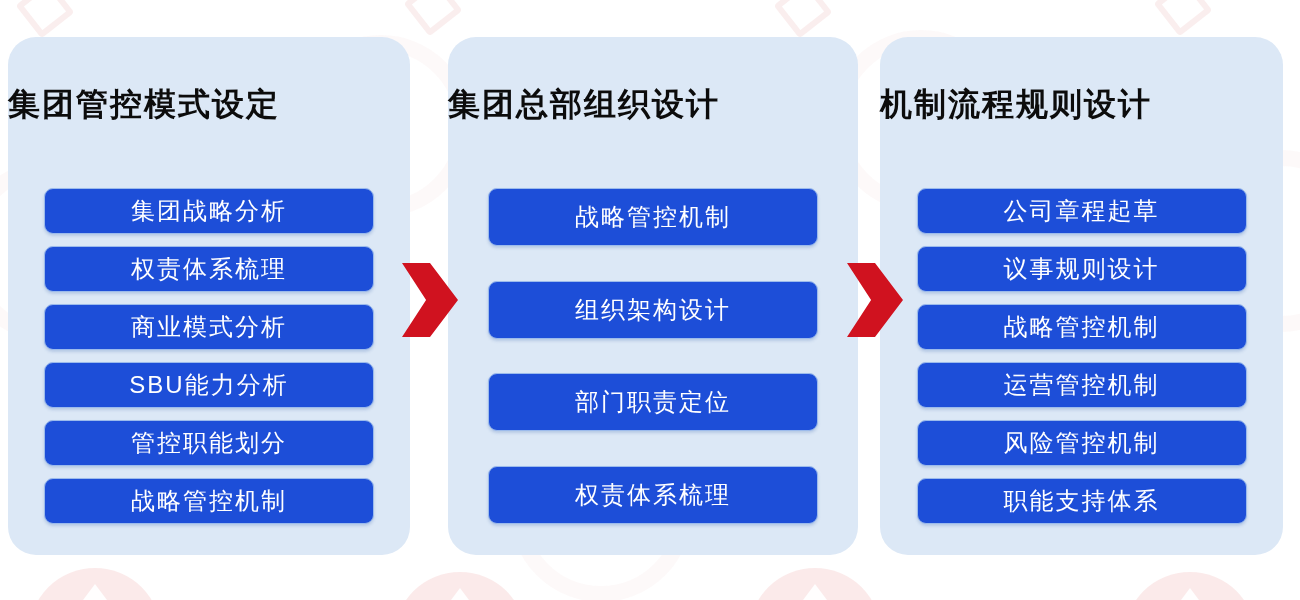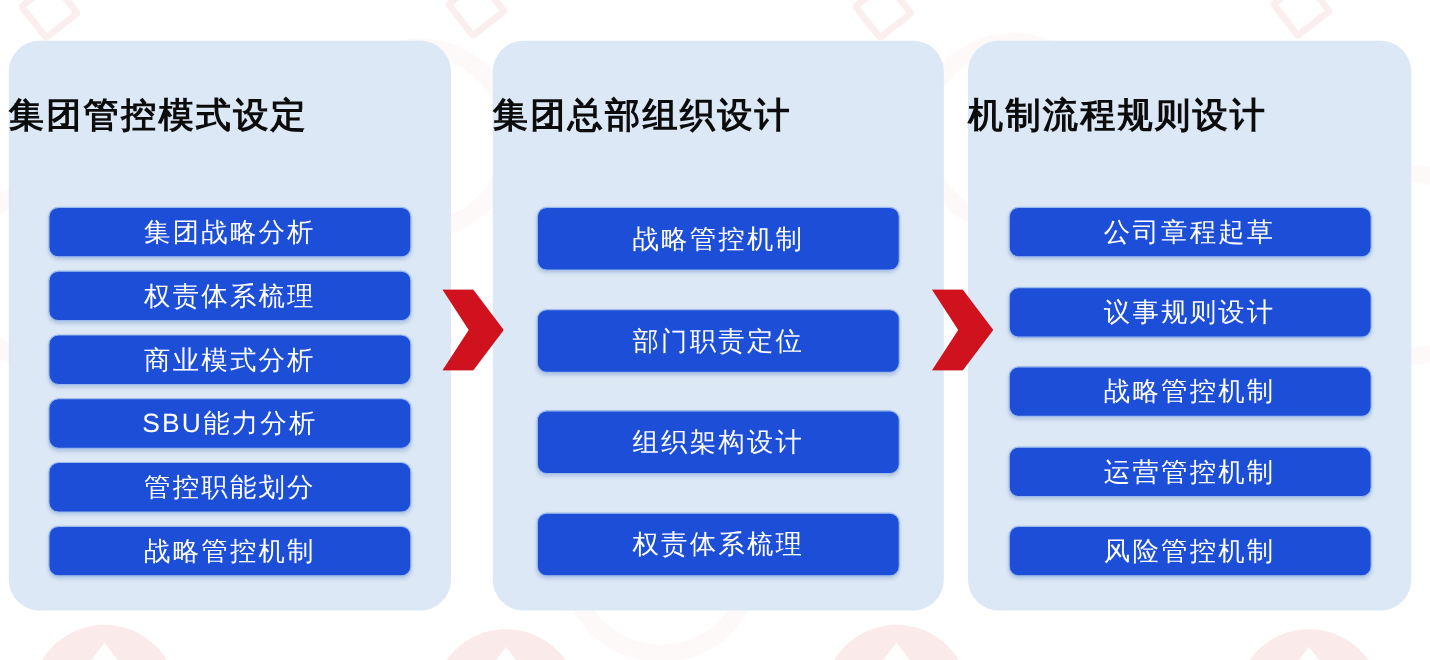--- a/index.html
+++ b/index.html
@@ -119,32 +119,33 @@
         <div class="item">战略管控机制</div>
       </div>
   </div>
 
   <div class="arrow arrow-1"></div>
 
   <div class="panel panel-2">
     <div class="panel-title">集团总部组织设计</div>
     <div class="panel-items">
         <div class="item">战略管控机制</div>
+        <div class="item">组织架构设计</div>
         <div class="item">部门职责定位</div>
-        <div class="item">组织架构设计</div>
         <div class="item">权责体系梳理</div>
       </div>
   </div>
 
   <div class="arrow arrow-2"></div>
 
   <div class="panel panel-3">
     <div class="panel-title">机制流程规则设计</div>
     <div class="panel-items">
         <div class="item">公司章程起草</div>
         <div class="item">议事规则设计</div>
         <div class="item">战略管控机制</div>
         <div class="item">运营管控机制</div>
         <div class="item">风险管控机制</div>
+        <div class="item">职能支持体系</div>
       </div>
   </div>
 
 </div>
 
 </body></html>

